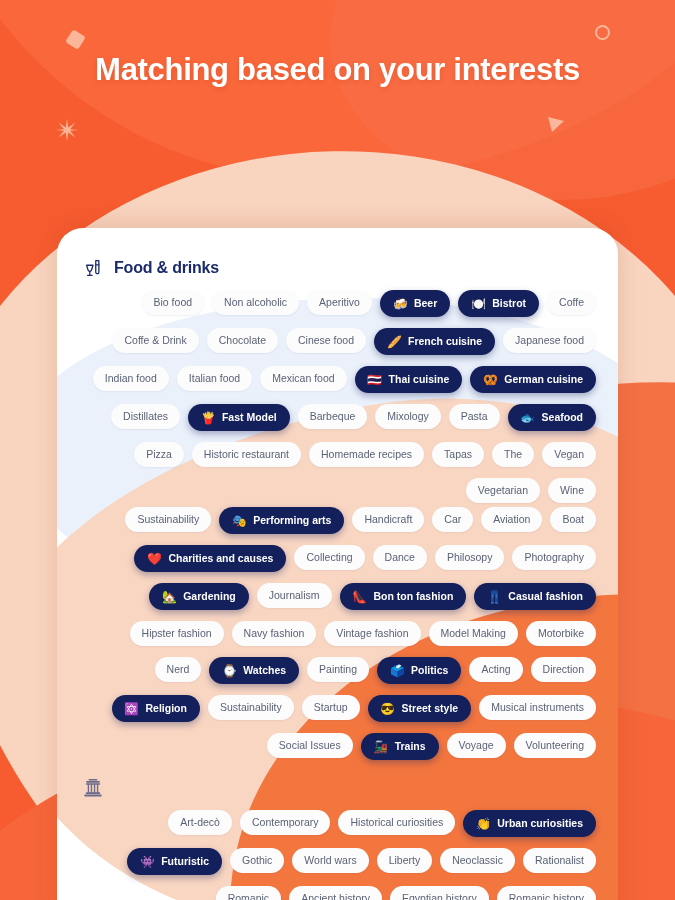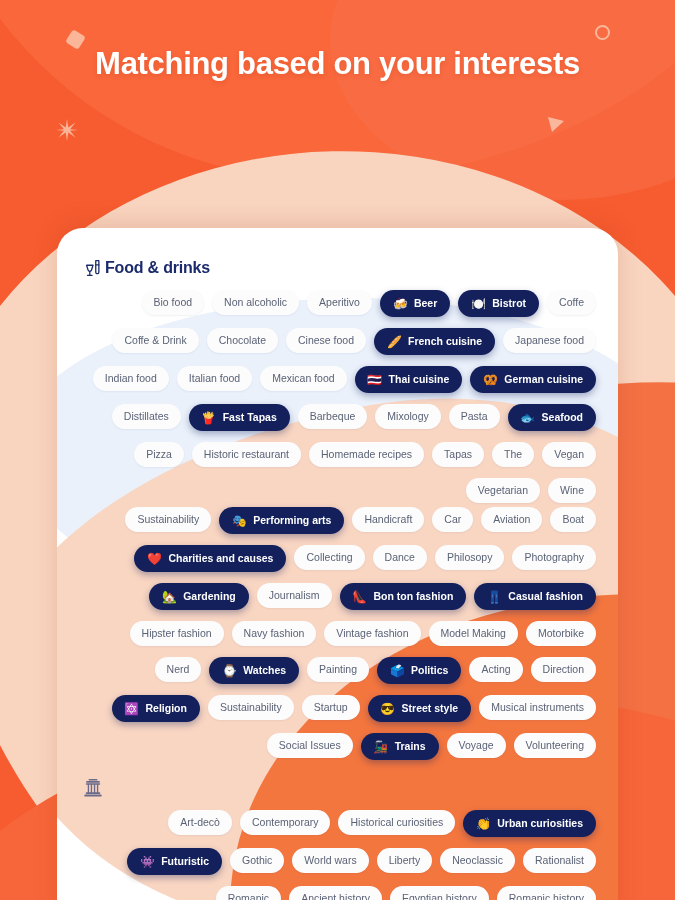--- a/index.html
+++ b/index.html
@@ -46,21 +46,21 @@
   }
   .deco-circle {
     left:595px; top:25px; width:15px; height:15px;
     border:2.5px solid #FBCDB4; border-radius:50%;
   }
   .deco-star { left:55px; top:118px; width:24px; height:24px; }
   .deco-tri { left:546px; top:114px; width:20px; height:20px; }
 
   
   #headline {
-    position:absolute; left:0; right:0; top:46px;
+    position:absolute; left:0; right:0; top:52px;
     text-align:center;
     font-size:31px; font-weight:bold; color:#FFFFFF;
     letter-spacing:-.3px;
     text-shadow:0 2px 5px rgba(170,50,10,.20);
     z-index:4;
   }
 
   
   #card {
     position:absolute; left:57px; top:228px;
@@ -87,21 +87,21 @@
   .cbg-orange {
     left:170px; top:360px; width:760px; height:700px;
     background:#F4763F; border-radius:58% 42% 40% 60% / 48% 52% 48% 52%;
     transform:rotate(8deg);
   }
   #card-content { position:relative; z-index:2; }
 
   
   .section { margin-bottom:4px; }
   .section-head {
-    display:flex; align-items:center; gap:0;
+    display:flex; align-items:center; gap:9px;
     padding:12px 8px 10px 8px;
   }
   .section-icon {
     width:24px; height:24px; flex:none;
     display:flex; align-items:center; justify-content:center;
   }
   .section-title {
     font-size:16px; font-weight:bold; color:#1B2A6B;
     letter-spacing:-.2px;
   }
@@ -229,21 +229,21 @@
             </div>
             <div class="tag on">
               <span class="emo">🥨</span>
               <span>German cuisine</span>
             </div>
             <div class="tag off">
               <span>Distillates</span>
             </div>
             <div class="tag on">
               <span class="emo">🍟</span>
-              <span>Fast Tapas</span>
+              <span>Fast Model</span>
             </div>
             <div class="tag off">
               <span>Barbeque</span>
             </div>
             <div class="tag off">
               <span>Mixology</span>
             </div>
             <div class="tag off">
               <span>Pasta</span>
             </div>

